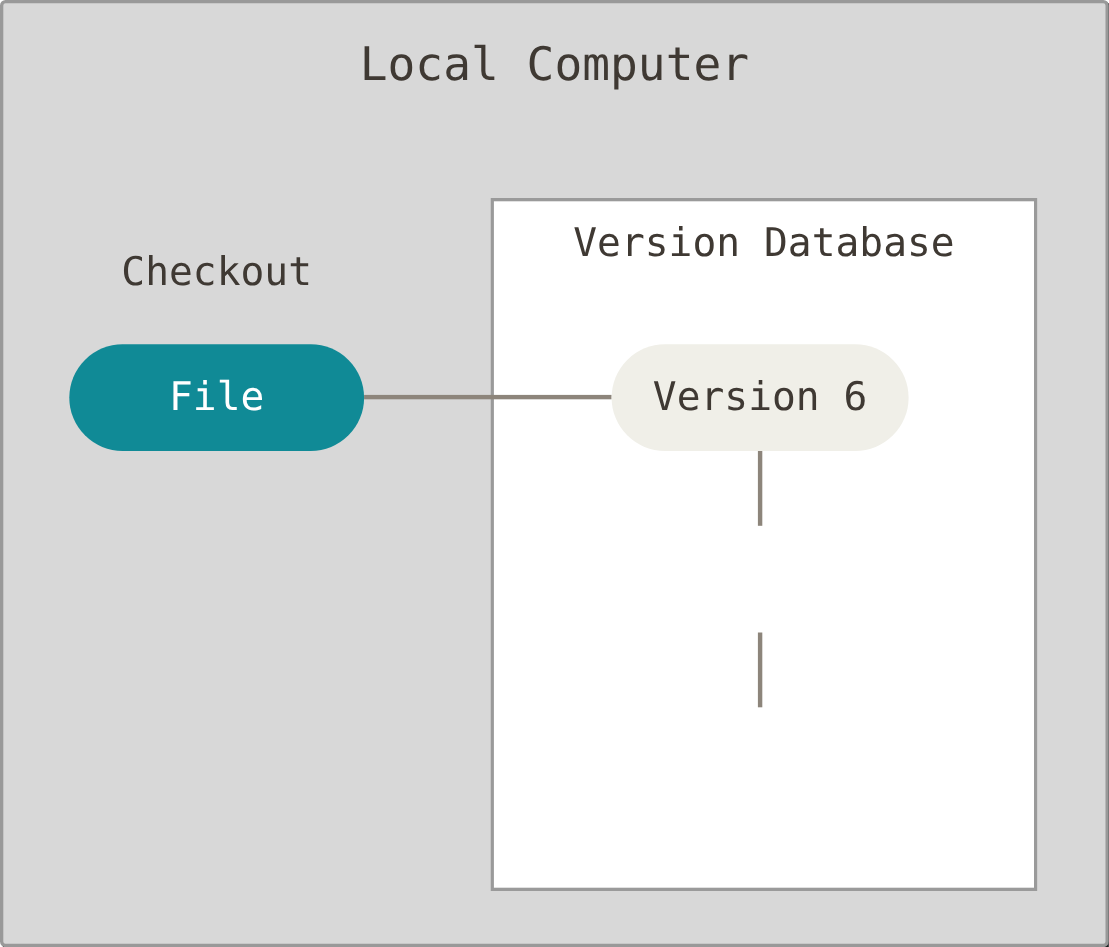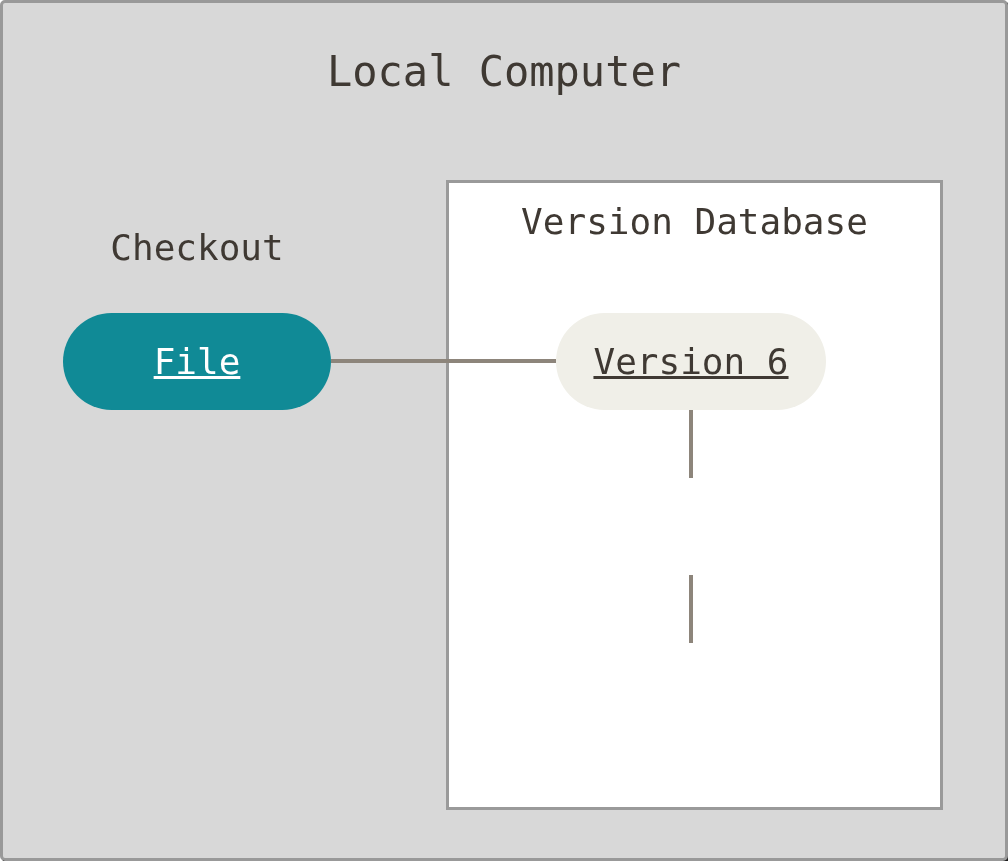--- a/index.html
+++ b/index.html
@@ -15,21 +15,21 @@
     box-sizing: border-box;
     background: var(--background, #d8d8d8);
     border: 3px solid var(--frame-border, #999999);
     border-radius: 5px;
     box-shadow: 2px 2px 0 0 var(--frame-edge, #1c1c1c);
     overflow: hidden;
   }
   .diagram-title {
     position: absolute;
     left: 0;
-    top: 43px;
+    top: 30px;
     width: 100%;
     text-align: center;
     font-size: 42px;
     line-height: 1.25;
     color: var(--text-dark, #3f3933);
     white-space: pre;
   }
   .section-label {
     position: absolute;
     text-align: center;
@@ -65,21 +65,20 @@
     position: absolute;
     height: 97px;
     border-radius: 48.5px;
     display: flex;
     align-items: center;
     justify-content: center;
     font-size: 36px;
     line-height: 1;
     white-space: pre;
     z-index: 3;
-    text-decoration: underline;
   }
   .file-pill {
     left: 60px;
     top: 310px;
     width: 268px;
     background: var(--file-pill, #108a96);
     color: var(--file-text, #ffffff);
   }
   .version-pill {
     left: 553px;

